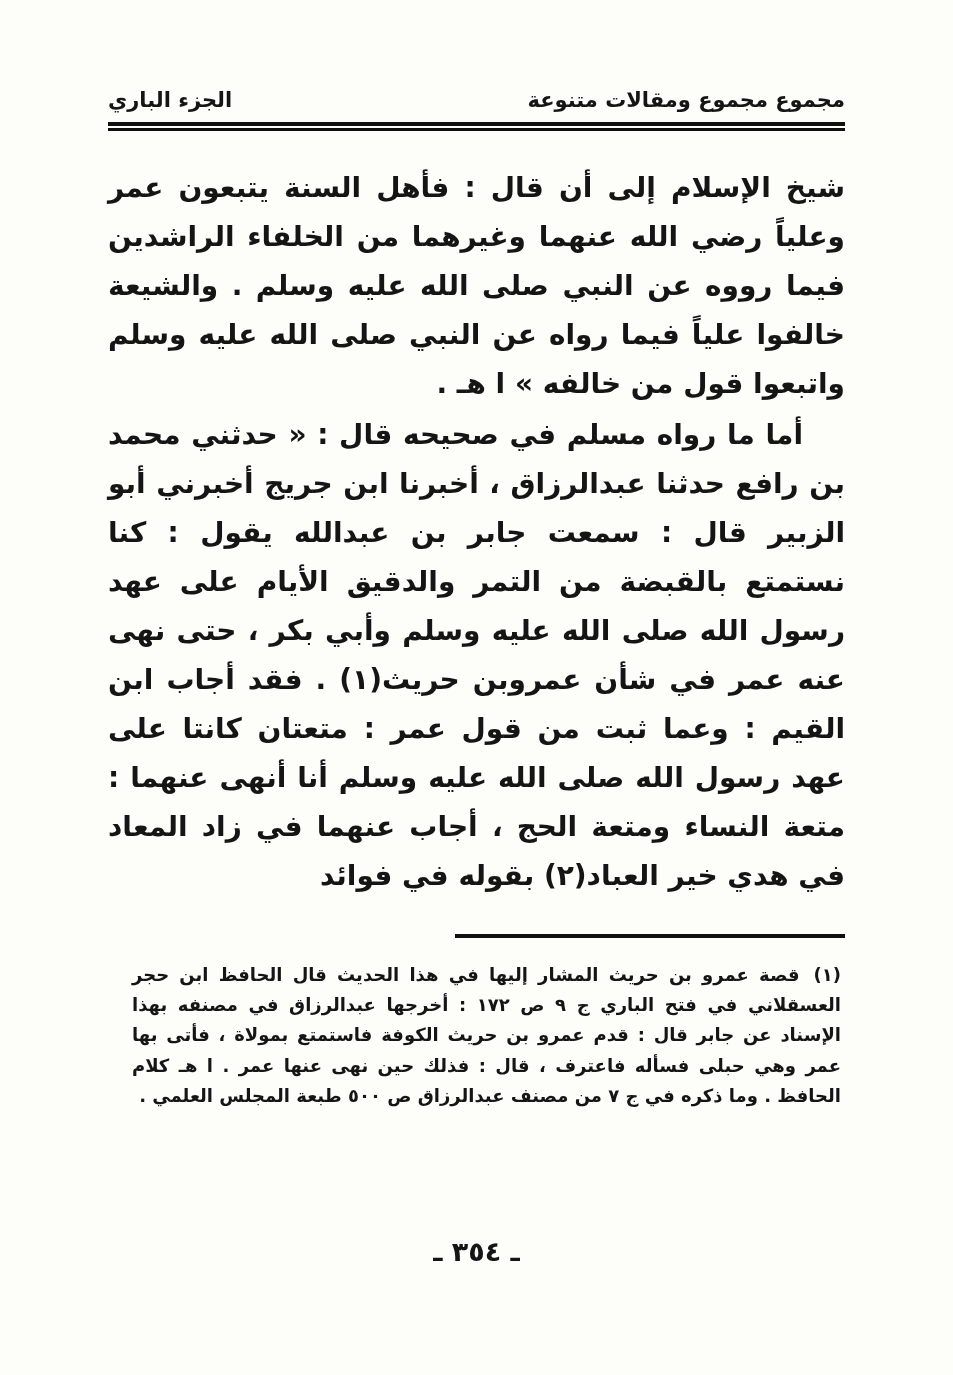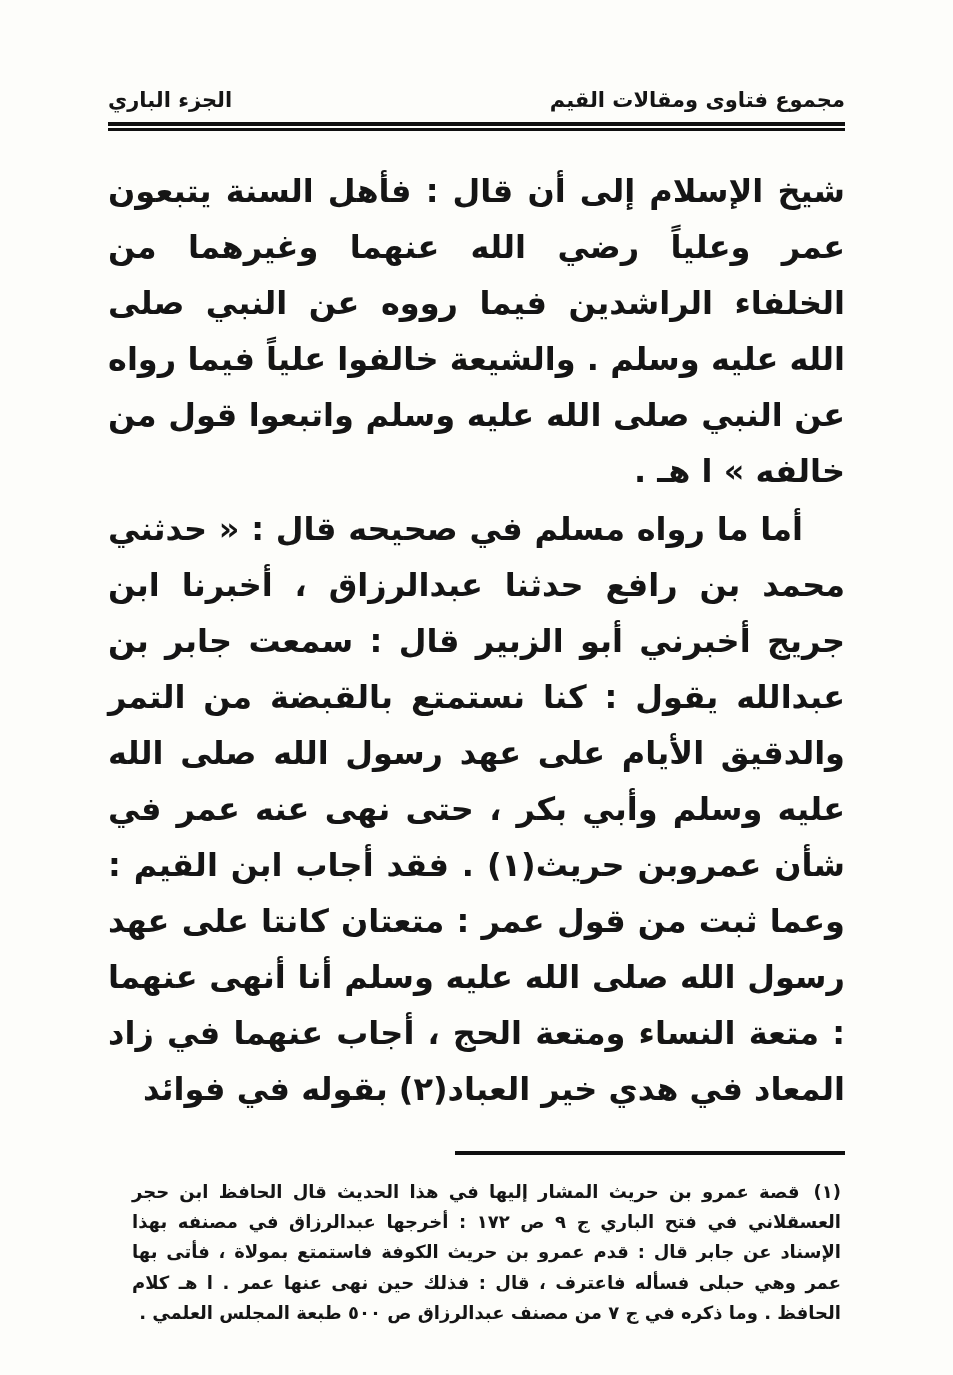--- a/index.html
+++ b/index.html
@@ -30,21 +30,21 @@
     letter-spacing: 0.5px;
   }
   .double-rule {
     margin-top: 10px;
     border-top: 4px solid #101010;
     border-bottom: 3px solid #101010;
     height: 9px;
   }
   .body-text {
     margin-top: 32px;
-    font-size: 32px;
+    font-size: 28px;
     font-weight: 700;
     line-height: 1.75;
     text-align: justify;
   }
   p.para { margin: 0 0 2px 0; }
   p.para.indent { text-indent: 42px; }
   .footnote-sep {
     width: 390px;
     height: 0;
     border-top: 4px solid #101010;
@@ -76,34 +76,35 @@
     color: #151515;
   }
 </style>
 </head>
 <body>
 
 <div class="page">
   <div class="content">
 
     <header class="header-row">
-      <span class="header-title">مجموع فتاوى ومقالات القيم</span>
+      <span class="header-title">مجموع مجموع ومقالات متنوعة</span>
       <span class="header-title">الجزء الباري</span>
     </header>
 
     <div class="double-rule"></div>
 
     <main class="body-text">
       <p class="para">شيخ الإسلام إلى أن قال : فأهل السنة يتبعون عمر وعلياً رضي الله عنهما وغيرهما من الخلفاء الراشدين فيما رووه عن النبي صلى الله عليه وسلم . والشيعة خالفوا علياً فيما رواه عن النبي صلى الله عليه وسلم واتبعوا قول من خالفه » ا هـ .</p>
       <p class="para indent">أما ما رواه مسلم في صحيحه قال : « حدثني محمد بن رافع حدثنا عبدالرزاق ، أخبرنا ابن جريج أخبرني أبو الزبير قال : سمعت جابر بن عبدالله يقول : كنا نستمتع بالقبضة من التمر والدقيق الأيام على عهد رسول الله صلى الله عليه وسلم وأبي بكر ، حتى نهى عنه عمر في شأن عمروبن حريث(١) . فقد أجاب ابن القيم : وعما ثبت من قول عمر : متعتان كانتا على عهد رسول الله صلى الله عليه وسلم أنا أنهى عنهما : متعة النساء ومتعة الحج ، أجاب عنهما في زاد المعاد في هدي خير العباد(٢) بقوله في فوائد</p>
     </main>
 
     <div class="footnote-sep"></div>
 
     <section class="footnotes">
       <p class="footnote">
         <span class="fn-marker">(١)</span><span class="fn-text">قصة عمرو بن حريث المشار إليها في هذا الحديث قال الحافظ ابن حجر العسقلاني في فتح الباري ج ٩ ص ١٧٢ : أخرجها عبدالرزاق في مصنفه بهذا الإسناد عن جابر قال : قدم عمرو بن حريث الكوفة فاستمتع بمولاة ، فأتى بها عمر وهي حبلى فسأله فاعترف ، قال : فذلك حين نهى عنها عمر . ا هـ كلام الحافظ . وما ذكره في ج ٧ من مصنف عبدالرزاق ص ٥٠٠ طبعة المجلس العلمي .</span>
       </p>
     </section>
 
   </div>
 
+  <footer class="page-number">ـ ٣٥٤ ـ</footer>
 </div>
 
 </body></html>

